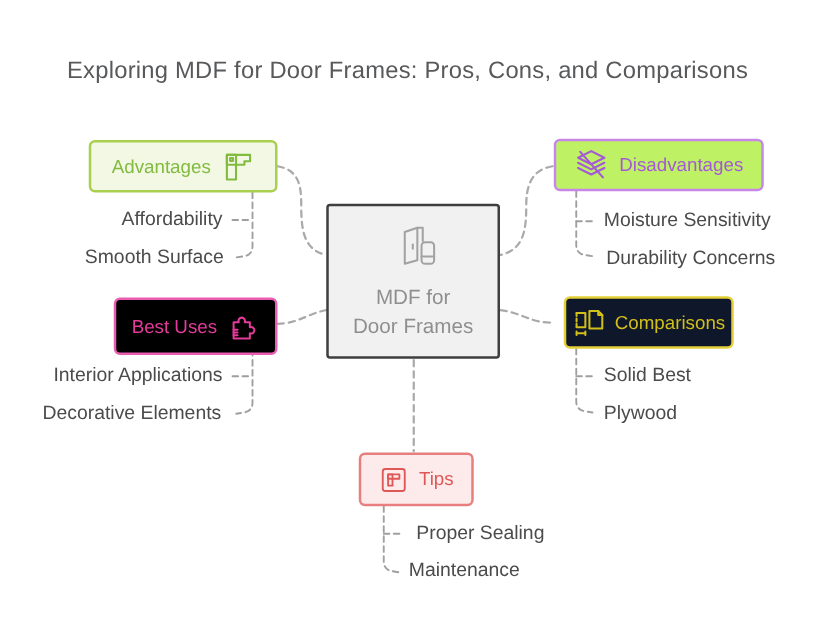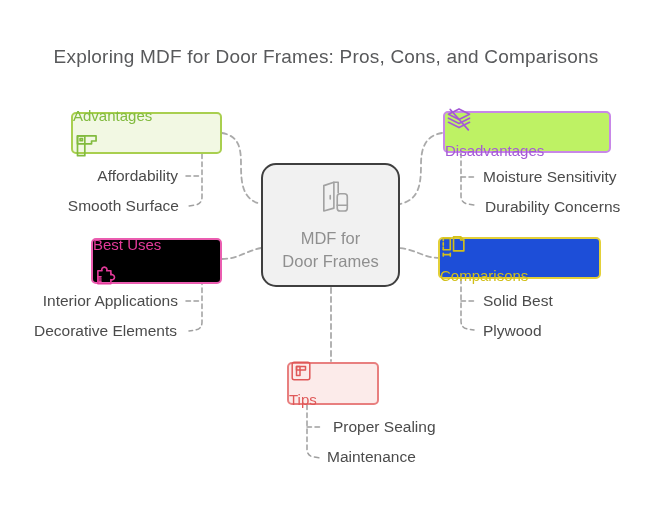--- a/index.html
+++ b/index.html
@@ -9,33 +9,33 @@
   }
   .title{
     position:absolute;top:46px;left:0;width:652px;text-align:center;
     font-size:19px;color:#58595b;letter-spacing:.2px;white-space:nowrap;
   }
   .connectors{position:absolute;left:0;top:0;pointer-events:none;}
   .connectors path{fill:none;stroke-linecap:round;}
   .connectors .m{stroke:#aaaaaa;stroke-width:1.8;stroke-dasharray:5 4;}
   .connectors .s{stroke:#9f9f9f;stroke-width:1.5;stroke-dasharray:4.5 3.5;}
   .node{
-    position:absolute;display:flex;justify-content:center;
+    position:absolute;display:flex;align-items:center;justify-content:center;
     gap:8px;border:2px solid;border-radius:5px;box-sizing:border-box;
-    font-size:15px;white-space:nowrap;background:#fff;flex-direction:column;
+    font-size:15px;white-space:nowrap;background:#fff;
   }
   .node svg{flex:0 0 auto;display:block;}
   .node-advantages   {left:71px; top:112px;width:151px;height:42px;background:#f2f8e3;border-color:#a9cf4f;color:#82bb3f;}
   .node-disadvantages{left:443px;top:111px;width:168px;height:42px;background:#bef264;border-color:#c887e8;color:#a559d6;}
   .node-best-uses    {left:91px; top:238px;width:131px;height:46px;background:#000000;border-color:#ea5db0;color:#e43a9a;}
-  .node-comparisons  {left:438px;top:237px;width:163px;height:42px;background:#1d4ed8;border-color:#e3d039;color:#d2bf1a;}
+  .node-comparisons  {left:451px;top:237px;width:136px;height:42px;background:#0f172a;border-color:#e3d039;color:#d2bf1a;}
   .node-tips         {left:287px;top:362px;width:92px; height:43px;background:#fcebea;border-color:#e87f7f;color:#df5858;}
   .center-node{
     position:absolute;left:261px;top:163px;width:139px;height:124px;
-    background:#f1f1f1;border:2px solid #3f3f3f;border-radius:15px;
+    background:#f1f1f1;border:2px solid #3f3f3f;border-radius:3px;
     box-sizing:border-box;display:flex;flex-direction:column;
     align-items:center;justify-content:center;gap:2px;
   }
   .center-node .label{
     font-size:16.5px;line-height:23px;color:#8f8f8f;text-align:center;
   }
   .center-node svg{color:#a2a2a2;margin-bottom:2px;}
   .leaf{
     position:absolute;font-size:15.5px;color:#4b4b4b;white-space:nowrap;
   }

